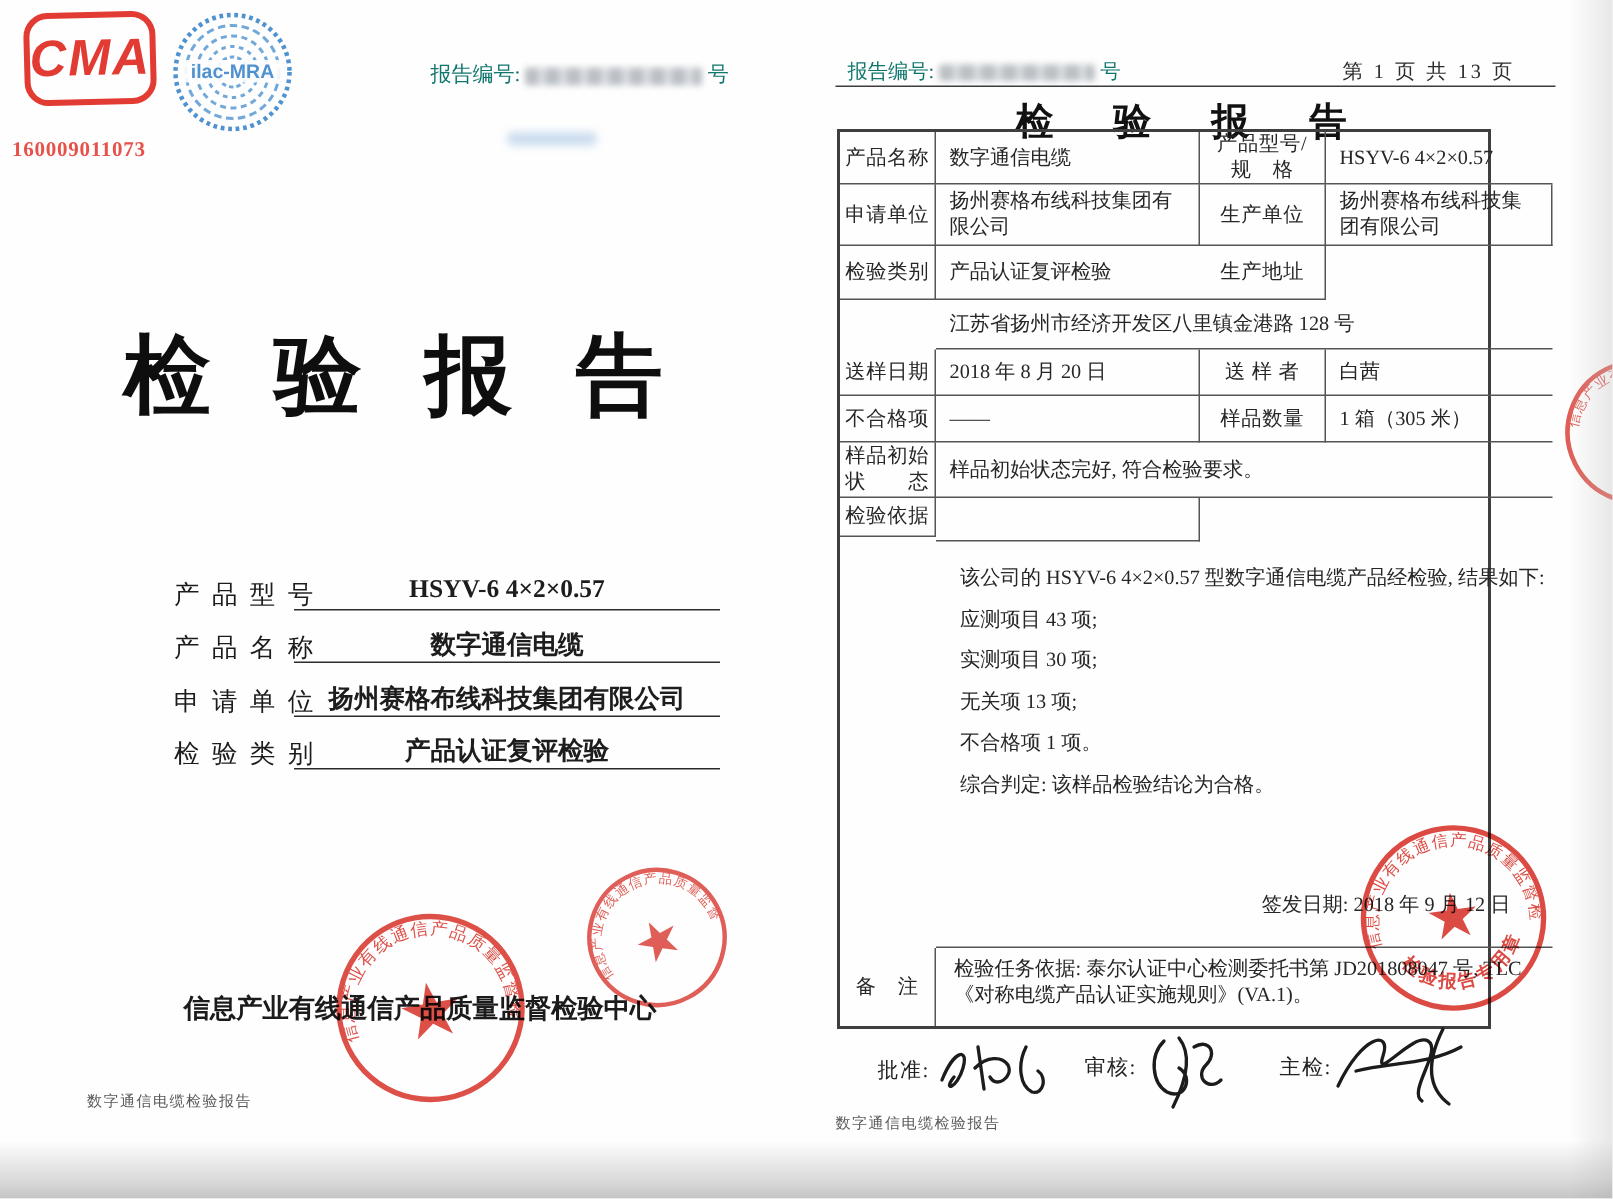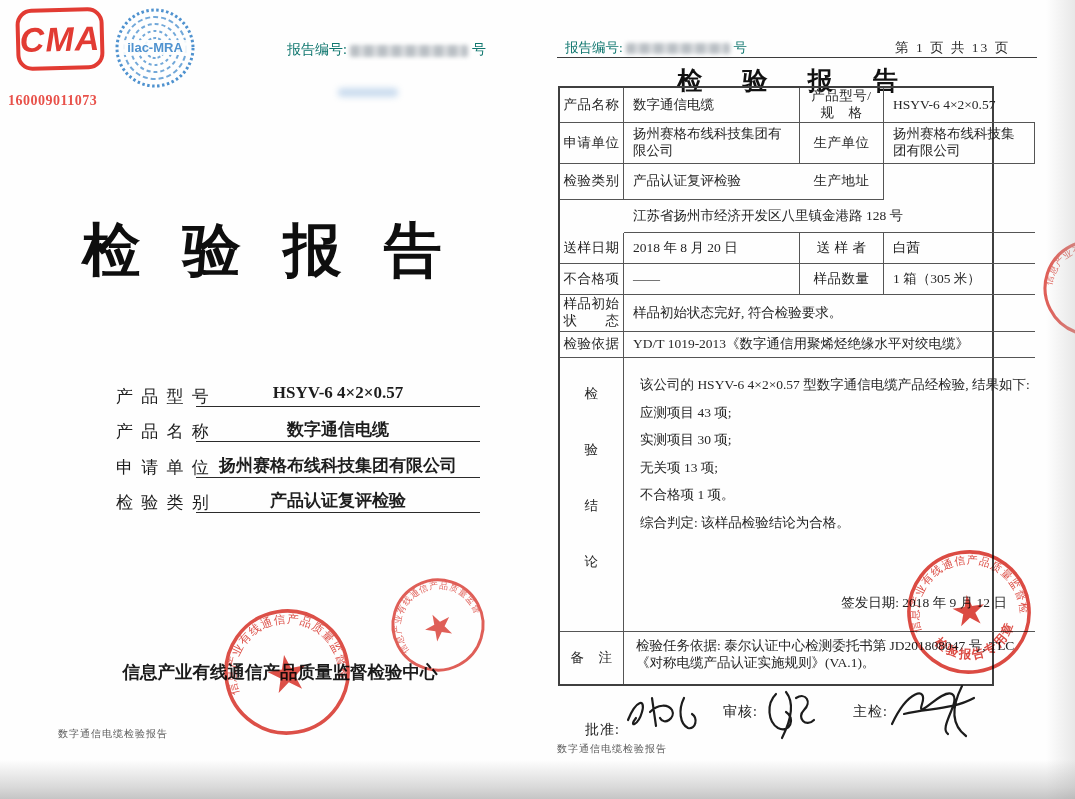--- a/index.html
+++ b/index.html
@@ -193,21 +193,20 @@
 
     <div class="lab">
       <span>
           <span class="two">样品初始</span>
           <span class="two">状　　态</span>
         </span>
     </div>
     <div class="val span3 nbr">样品初始状态完好, 符合检验要求。</div>
 
     <div class="lab">检验依据</div>
-    <div class="val span3 nbr">YD/T 1019-2013《数字通信用聚烯烃绝缘水平对绞电缆》</div>
 
     <div class="lab vlabel">
       <span>检</span>
       <span>验</span>
       <span>结</span>
       <span>论</span>
     </div>
     <div class="conc span3 nbr">
       <p>该公司的 HSYV-6 4×2×0.57 型数字通信电缆产品经检验, 结果如下:</p>
       <p>应测项目 43 项;</p>
@@ -240,21 +239,21 @@
   <svg class="stamp" style="left:1042px; top:238px; opacity:.8; transform:rotate(18deg);" width="100" height="100" viewBox="0 0 130 130">
     <circle cx="65" cy="65" r="61" fill="none" stroke="#d9372e" stroke-width="4"></circle>
     <defs>
         <path id="ringD" d="M 14,78 A 52,52 0 1 1 116,78"></path>
       </defs>
     <text font-size="12" fill="#d9372e" letter-spacing="1">
       <textPath href="#ringD">信息产业有线通信产品质量监督检验中心</textPath>
     </text>
   </svg>
 
-  <div class="sig-label" style="left:585px; top:705px;margin-top:16px;">批准:</div>
+  <div class="sig-label" style="left:585px; top:705px;">批准:</div>
   <svg class="sig" style="left:622px; top:692px;" width="80" height="50" viewBox="0 0 80 50">
     <path d="M6,28 C14,8 24,6 20,20 C16,34 6,36 14,26 M30,6 L34,34 M28,20 C36,12 46,12 50,18 C54,26 42,34 38,26 M62,6 C56,18 58,32 66,36 C74,38 76,26 70,22"></path>
   </svg>
   <div class="sig-label" style="left:723px; top:703px;">审核:</div>
   <svg class="sig" style="left:762px; top:686px;" width="60" height="58" viewBox="0 0 60 58">
     <path d="M14,8 C4,18 6,36 16,42 C28,48 34,32 24,26 M24,6 C32,16 30,32 20,52 M34,12 C44,6 50,16 42,24 C34,32 44,42 52,34"></path>
   </svg>
   <div class="sig-label" style="left:853px; top:703px;">主检:</div>
   <svg class="sig" style="left:886px; top:680px;" width="96" height="62" viewBox="0 0 96 62">
     <path d="M6,44 C22,10 42,6 36,24 C30,42 56,8 66,14 C76,20 52,48 62,54 M18,34 C42,28 66,30 88,18 M76,6 C66,26 64,44 80,56"></path>

